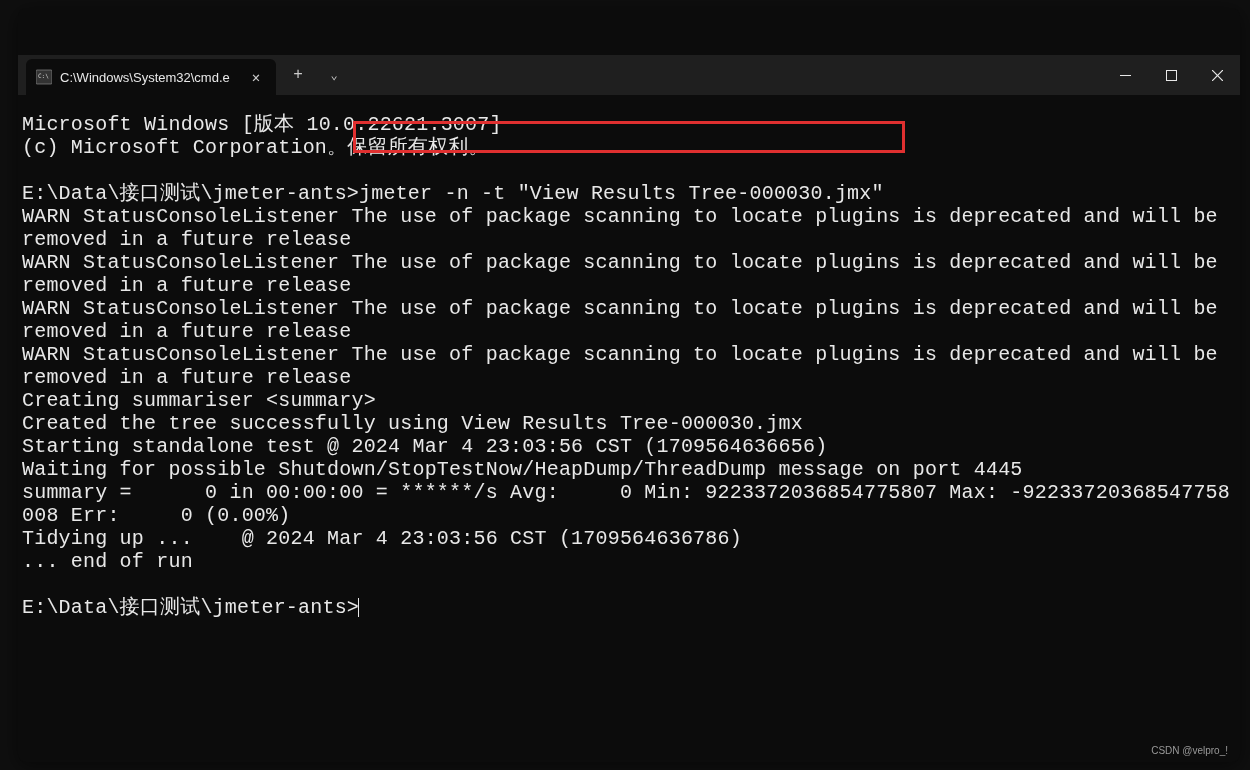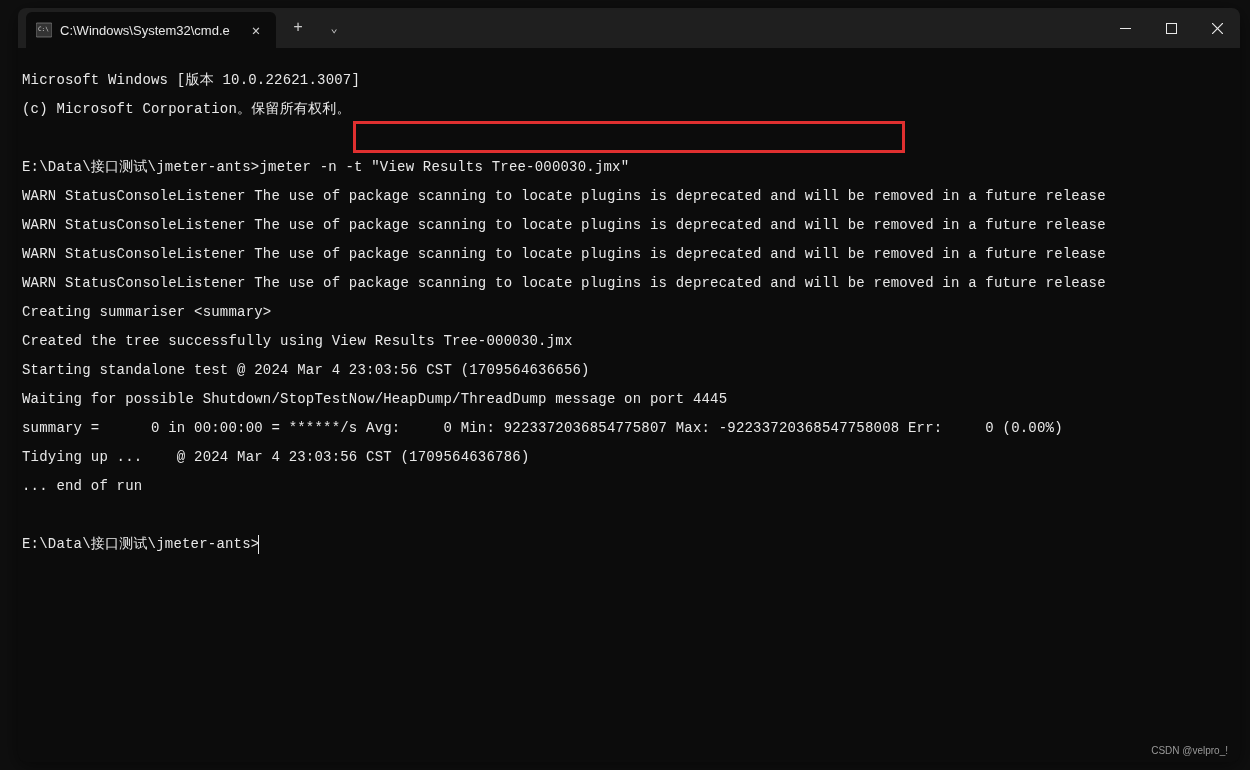--- a/index.html
+++ b/index.html
@@ -25,20 +25,21 @@
       border-radius: 8px;
       overflow: hidden;
       box-shadow: 0 4px 20px rgba(0,0,0,0.5);
     }
     .titlebar {
       height: 40px;
       background: #1f1f1f;
       display: flex;
       align-items: flex-end;
       justify-content: space-between;
+      margin-top: 47px;
     }
     .tabs-area {
       display: flex;
       align-items: center;
       height: 100%;
     }
     .tab {
       height: 36px;
       margin-top: 4px;
       background: #0c0c0c;
@@ -111,22 +112,22 @@
       height: 40px;
       display: flex;
       align-items: center;
       justify-content: center;
       color: #e8e8e8;
       cursor: pointer;
     }
     .terminal-content {
       padding: 18px 4px 4px 4px;
       color: #e8e8e8;
-      font-size: 14px;
-      line-height: 29px;
+      font-size: 20px;
+      line-height: 23px;
       white-space: pre-wrap;
       word-break: break-all;
       letter-spacing: 0.2px;
       position: relative;
     }
     .highlight-box {
       position: absolute;
       border: 3px solid #e03030;
       pointer-events: none;
     }

